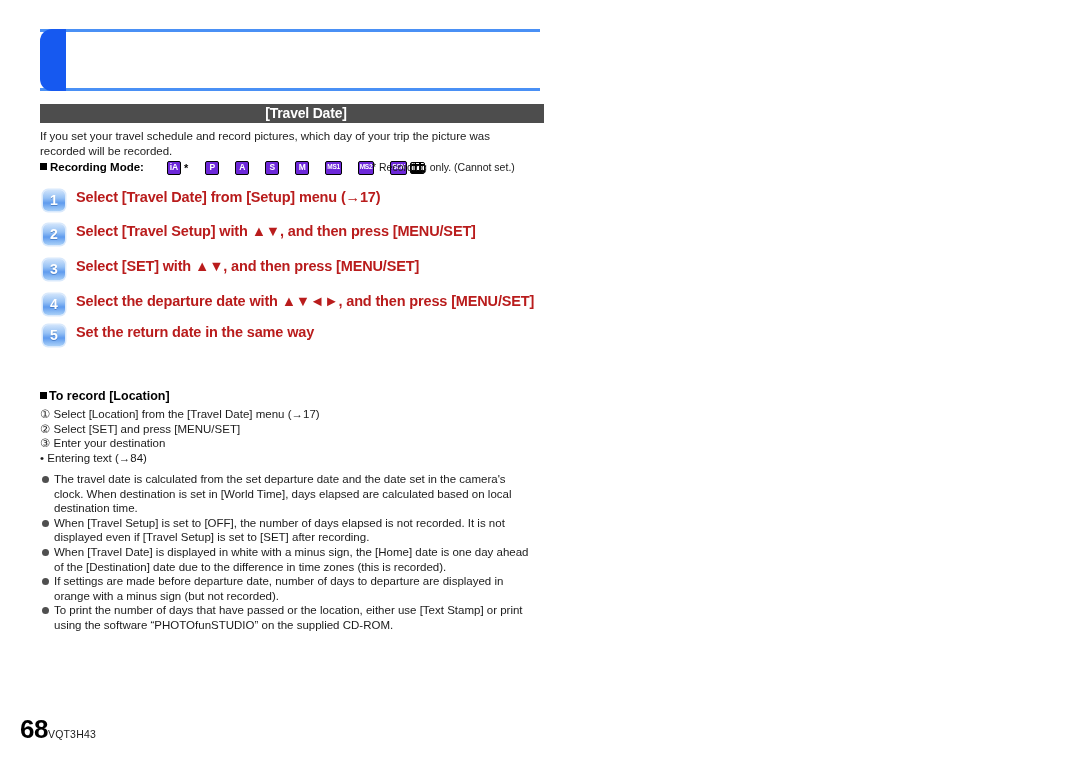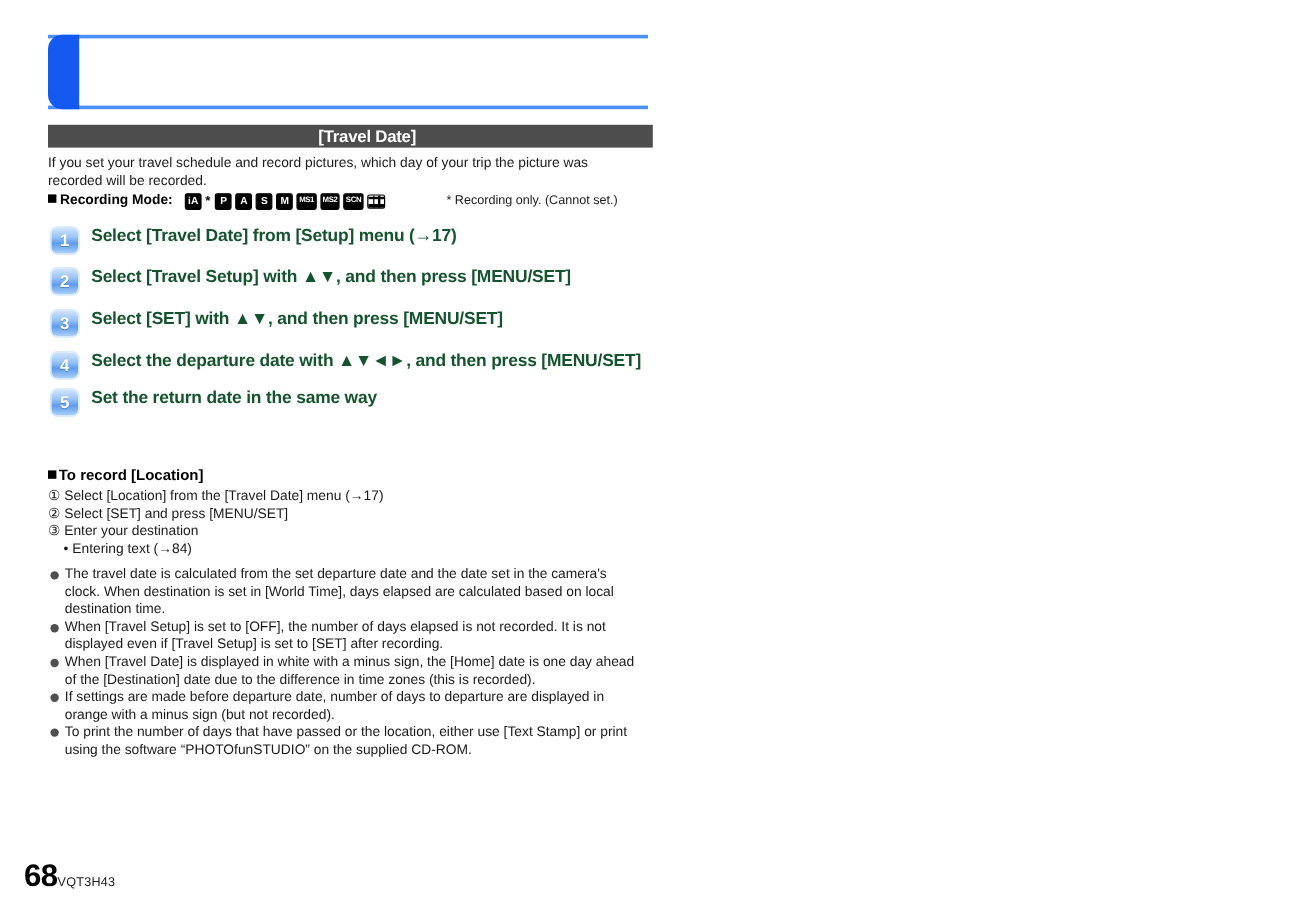--- a/index.html
+++ b/index.html
@@ -118,23 +118,24 @@
     line-height: 10px;
     height: 12px;
     min-width: 10px;
     padding: 0 1px;
     text-align: center;
     color: #000;
     background: #fff;
     font-family: "Liberation Sans", sans-serif;
   }
   .mode-icon.inv {
-    background: #000000;
+    background: #6d28d9;
     color: #fff;
     border-color: #000;
+    margin-left: 13px;
   }
   .mode-icon.tiny {
     font-size: 6.5px;
     letter-spacing: -0.3px;
     padding: 0 1px;
   }
   .mode-star {
     font-size: 11px;
     font-weight: bold;
     margin-left: 0px;
@@ -212,21 +213,21 @@
     font-weight: bold;
     text-align: center;
     line-height: 21px;
     text-shadow: 0 1px 0 rgba(40,90,160,.5);
   }
   .step-text {
     margin-left: 33px;
     font-size: 14.5px;
     font-weight: bold;
     line-height: 19px;
-    color: #14532d;
+    color: #b91c1c;
     letter-spacing: -0.15px;
   }
   .step.s2 { margin-top: 8px; }
   .step.s3 { margin-top: 9px; }
   .step.s4 { margin-top: 9px; }
   .step.s5 { margin-top: 2px; }
 
   
   .subsec {
     position: absolute;
@@ -254,21 +255,20 @@
     list-style: none;
   }
   .numlist li {
     font-size: 11.5px;
     line-height: 14.5px;
     color: #1a1a1a;
   }
   .subbullet {
     font-size: 11.5px;
     line-height: 14.5px;
-    margin-left: 13px;
     color: #1a1a1a;
   }
 
   
   .notes {
     position: absolute;
     left: 40px;
     top: 472px;
     width: 490px;
   }

